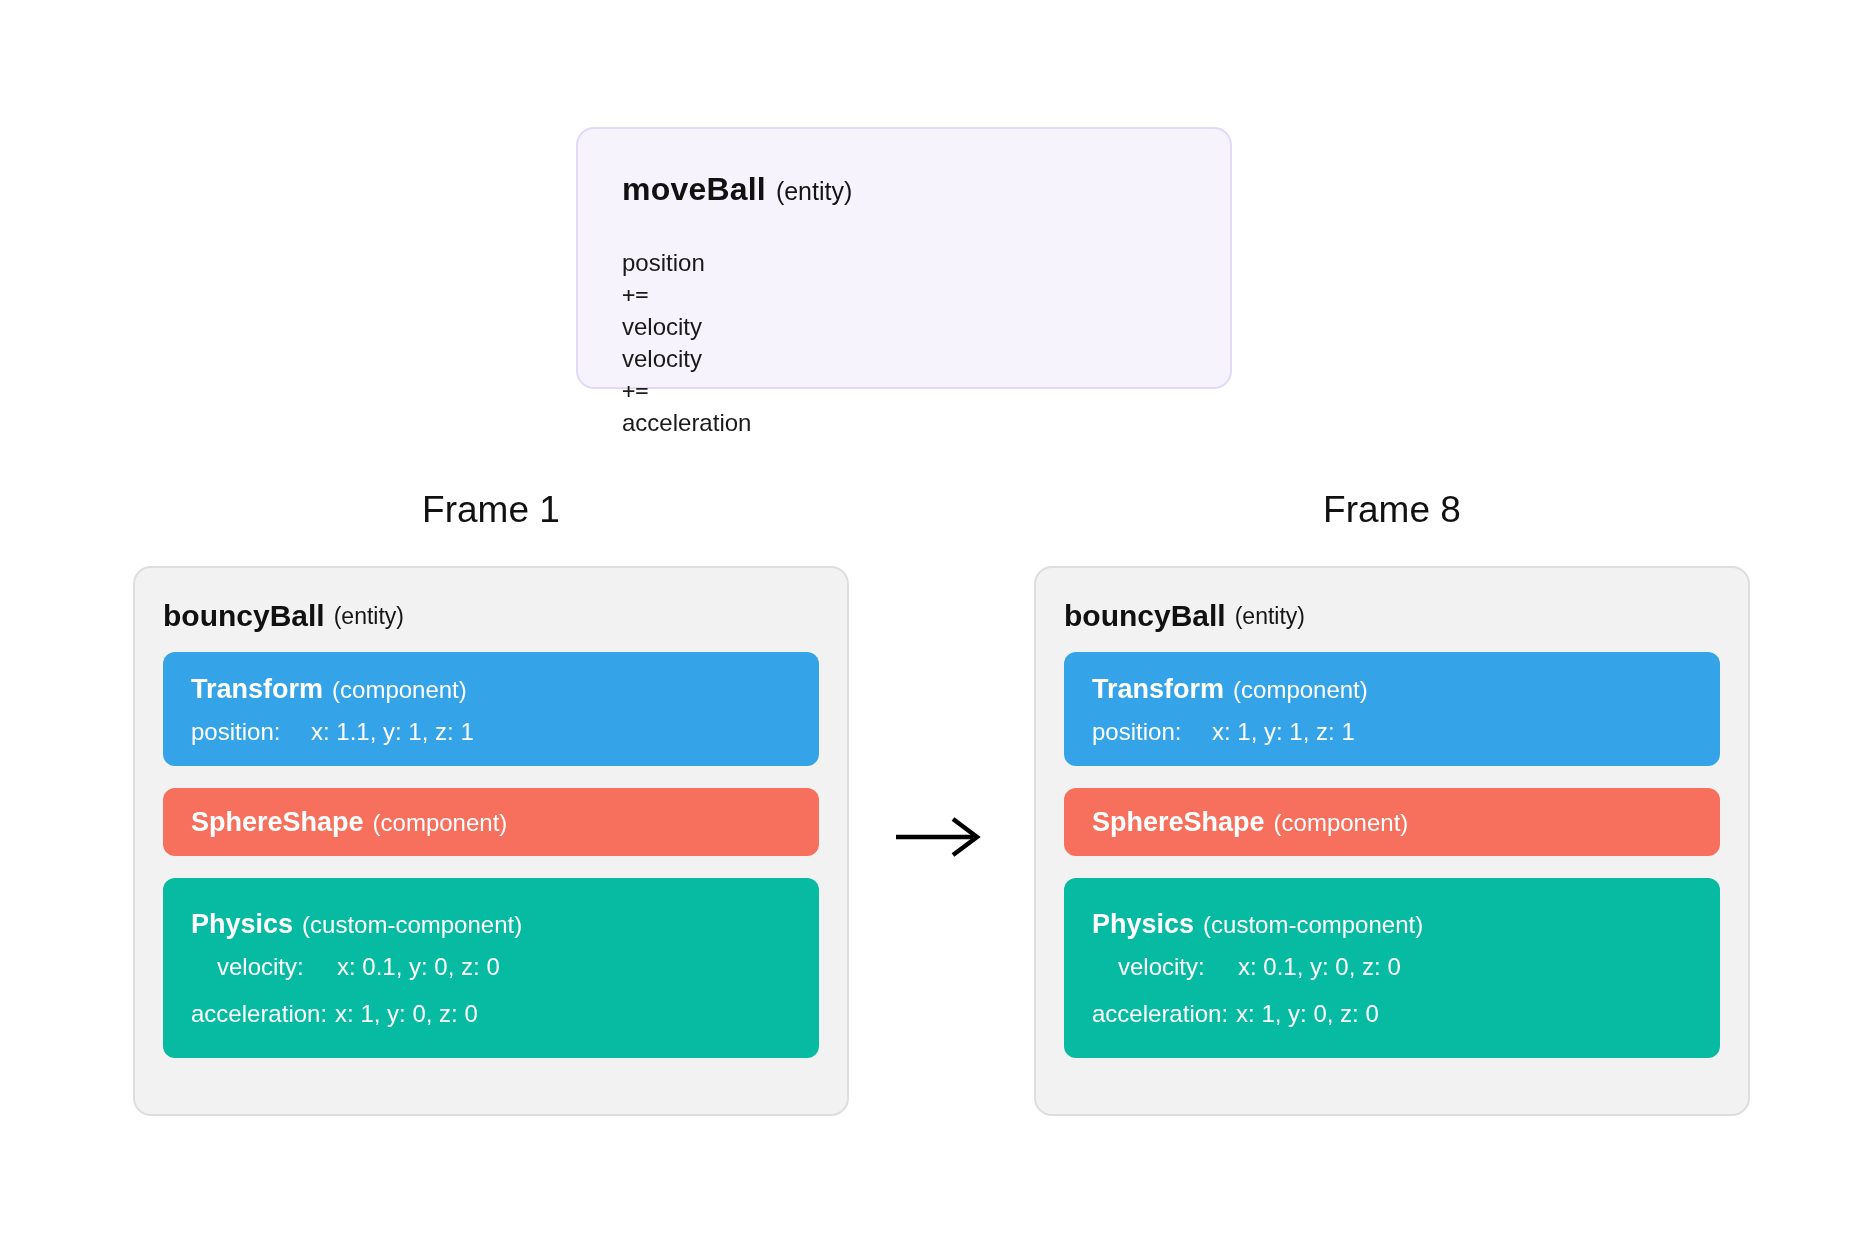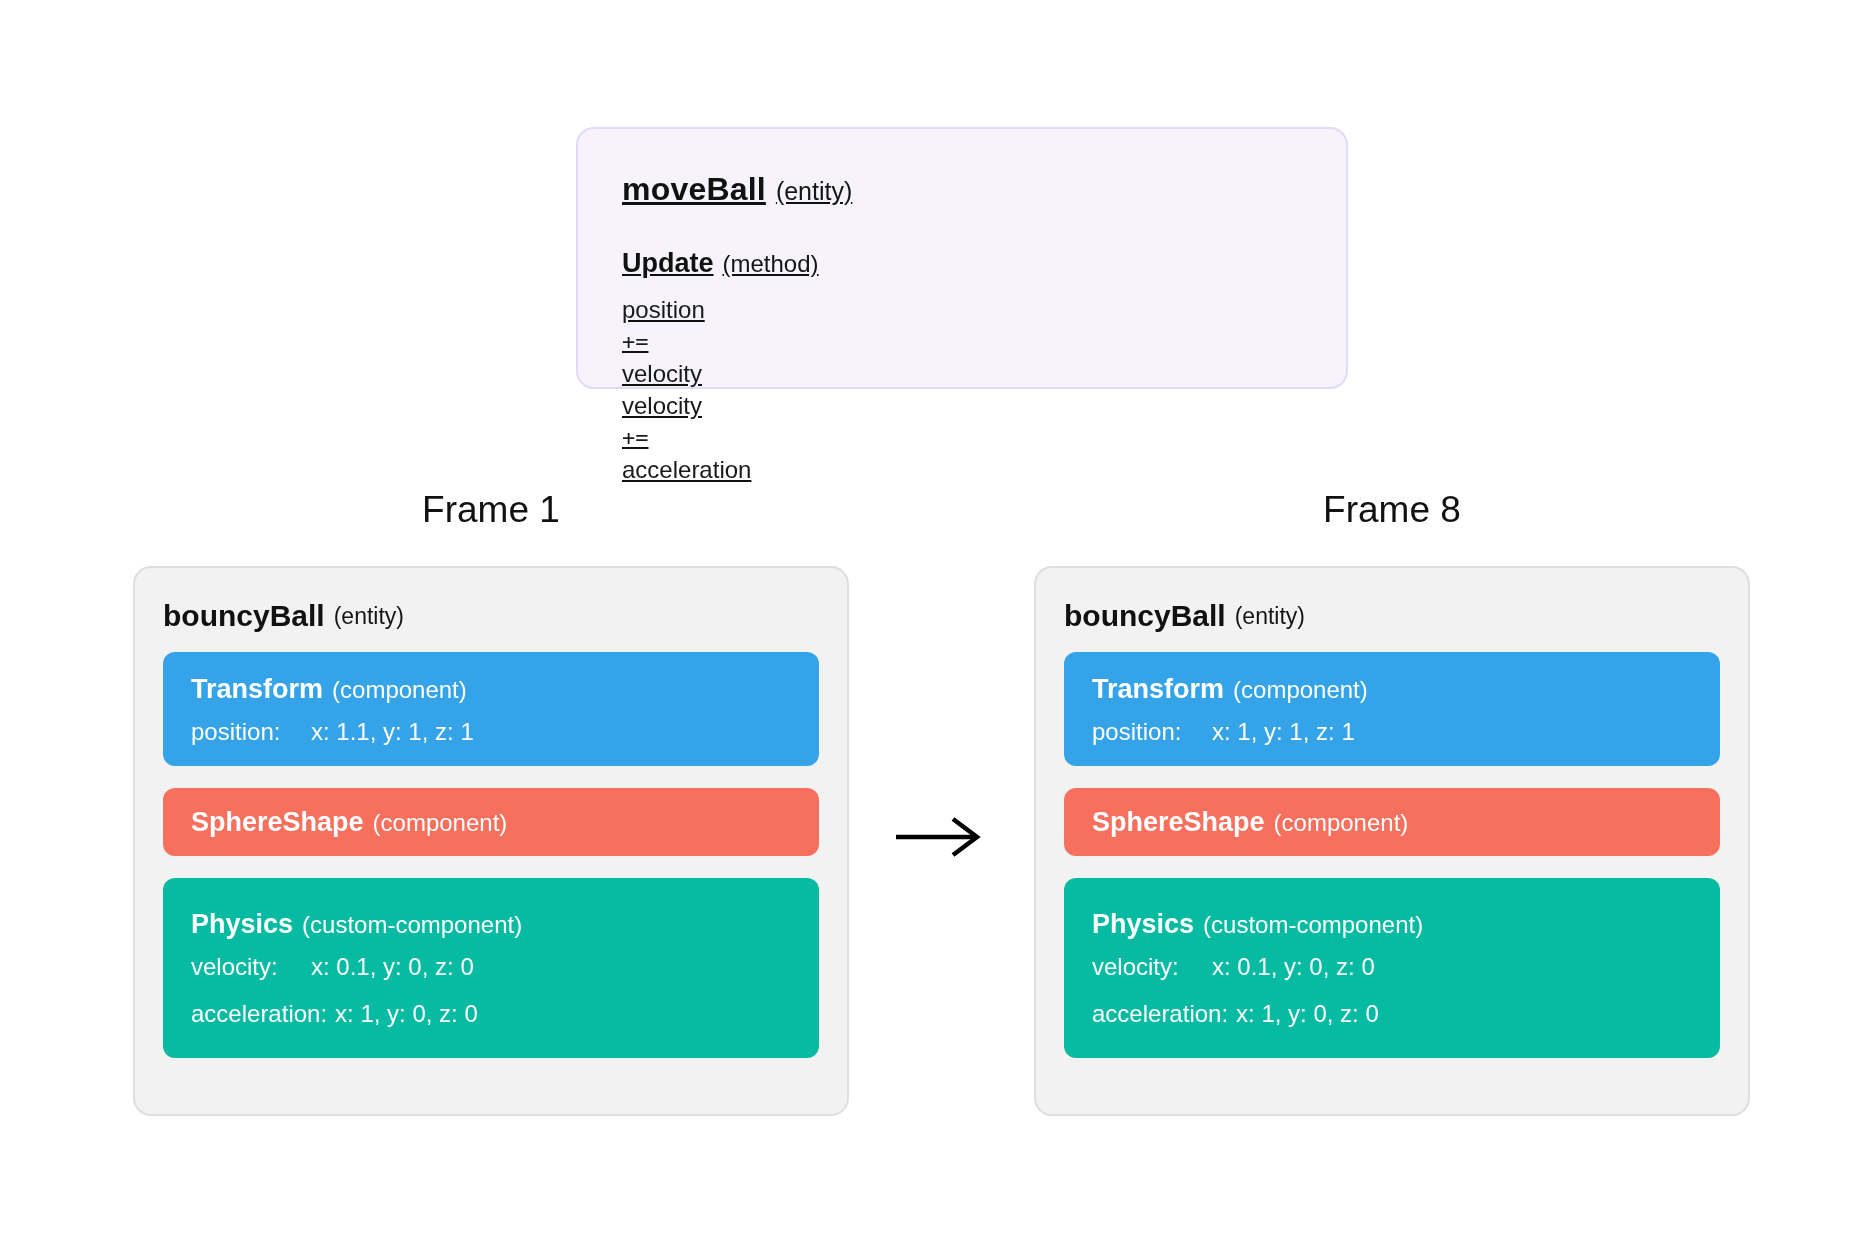--- a/index.html
+++ b/index.html
@@ -9,27 +9,26 @@
     width: 1876px;
     height: 1242px;
     background: #ffffff;
     overflow: hidden;
   }
 
   
   .system-card {
     position: absolute;
     left: 576px; top: 127px;
-    width: 772px; height: 262px;
+    width: 656px; height: 262px;
     box-sizing: border-box;
     background: #F6F3FC;
     border: 2px solid #E2DAF8;
     border-radius: 18px;
     padding: 40px 44px 0 44px;
-    text-decoration: underline;
   }
   .title-row { display: flex; align-items: baseline; gap: 10px; line-height: 40px; }
   .title-name { font-size: 32px; font-weight: 700; letter-spacing: 0.2px; }
   .title-tag  { font-size: 25px; font-weight: 400; color: #151515; }
   .system-card .title-row { margin-bottom: 36px; }
   .method-row { display: flex; align-items: baseline; gap: 9px; line-height: 32px; margin-bottom: 14px; }
   .method-name { font-size: 27px; font-weight: 700; }
   .method-tag  { font-size: 24px; font-weight: 400; color: #151515; }
   .code-block { }
   .code-line { display: flex; line-height: 32px; font-size: 24px; color: #1a1a1a; flex-direction: column; }
@@ -79,39 +78,35 @@
   }
   .component .comp-header { display: flex; align-items: baseline; gap: 9px; line-height: 30px; }
   .comp-name { font-size: 27px; font-weight: 700; }
   .comp-tag  { font-size: 24px; font-weight: 400; }
   .comp-blue  { height: 114px; margin-bottom: 22px; background: #35A3E8; }
   .comp-coral { height: 68px;  margin-bottom: 22px; background: #F7705D; }
   .comp-teal  { height: 180px; background: #07BBA3; }
   .field { display: flex; gap: 8px; font-size: 24px; line-height: 26px; white-space: pre-wrap; align-items: center; }
   .field-label { min-width: 112px; }
   .comp-blue .field { margin-top: 14px; }
-  .comp-teal .field-1 { margin-top: 14px; }
+  .comp-teal .field-1 { margin-top: 14px; margin-left: 26px; }
   .comp-teal .field-2 { margin-top: 21px; }
 
   
   .arrow-wrap { position: absolute; left: 893px; top: 813px; width: 100px; height: 48px; }
 </style>
 </head>
 <body>
 
 <div class="canvas">
 
   <section class="system-card" style="background: rgb(246, 243, 252);">
     <div class="title-row">
       <span class="title-name">moveBall</span>
       <span class="title-tag">(entity)</span>
-    </div>
-    <div class="method-row">
-      <span class="method-name">Update</span>
-      <span class="method-tag">(method)</span>
     </div>
     <div class="code-block">
       <div class="code-line">
         <span class="code-lhs">position</span>
         <span class="code-op">+=</span>
         <span class="code-rhs">velocity</span>
       </div>
       <div class="code-line">
         <span class="code-lhs">velocity</span>
         <span class="code-op">+=</span>

